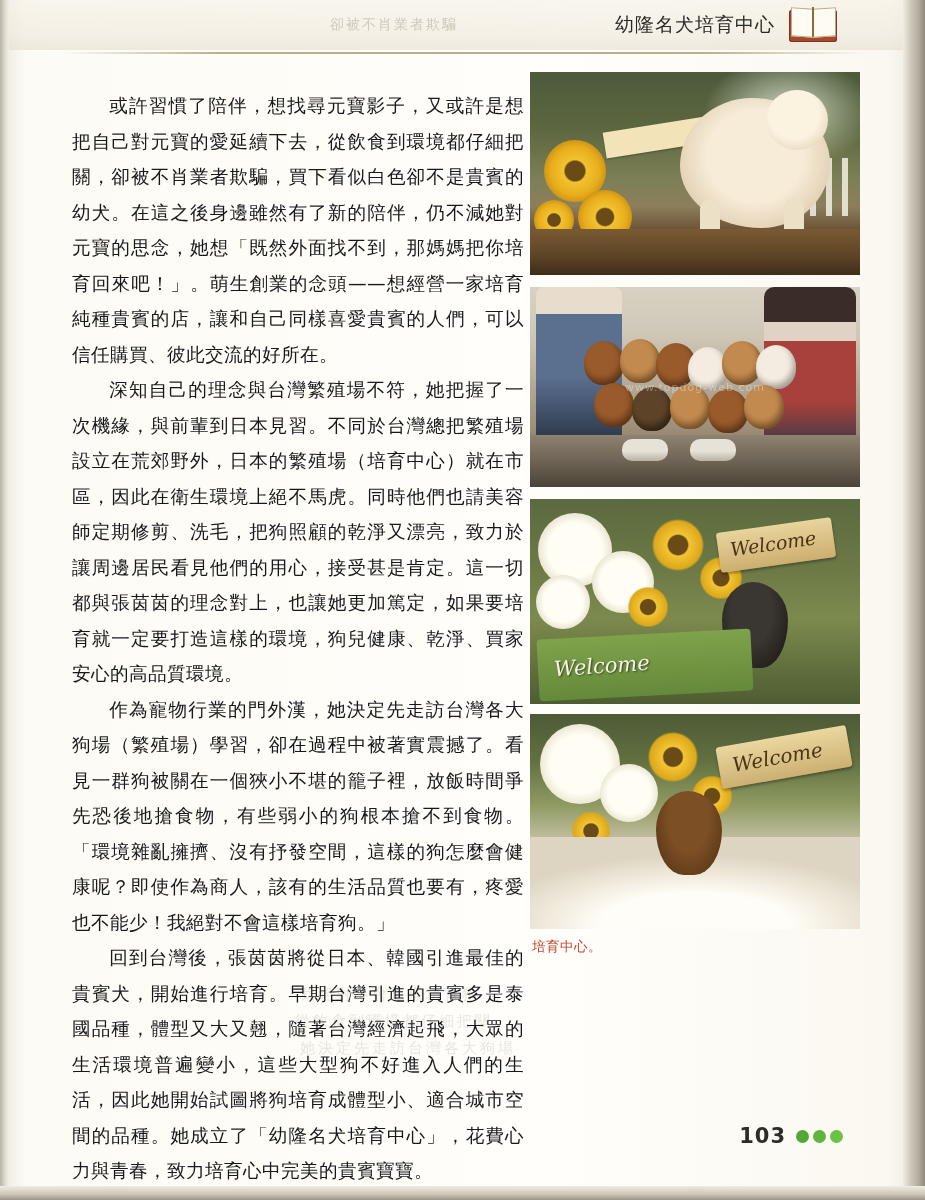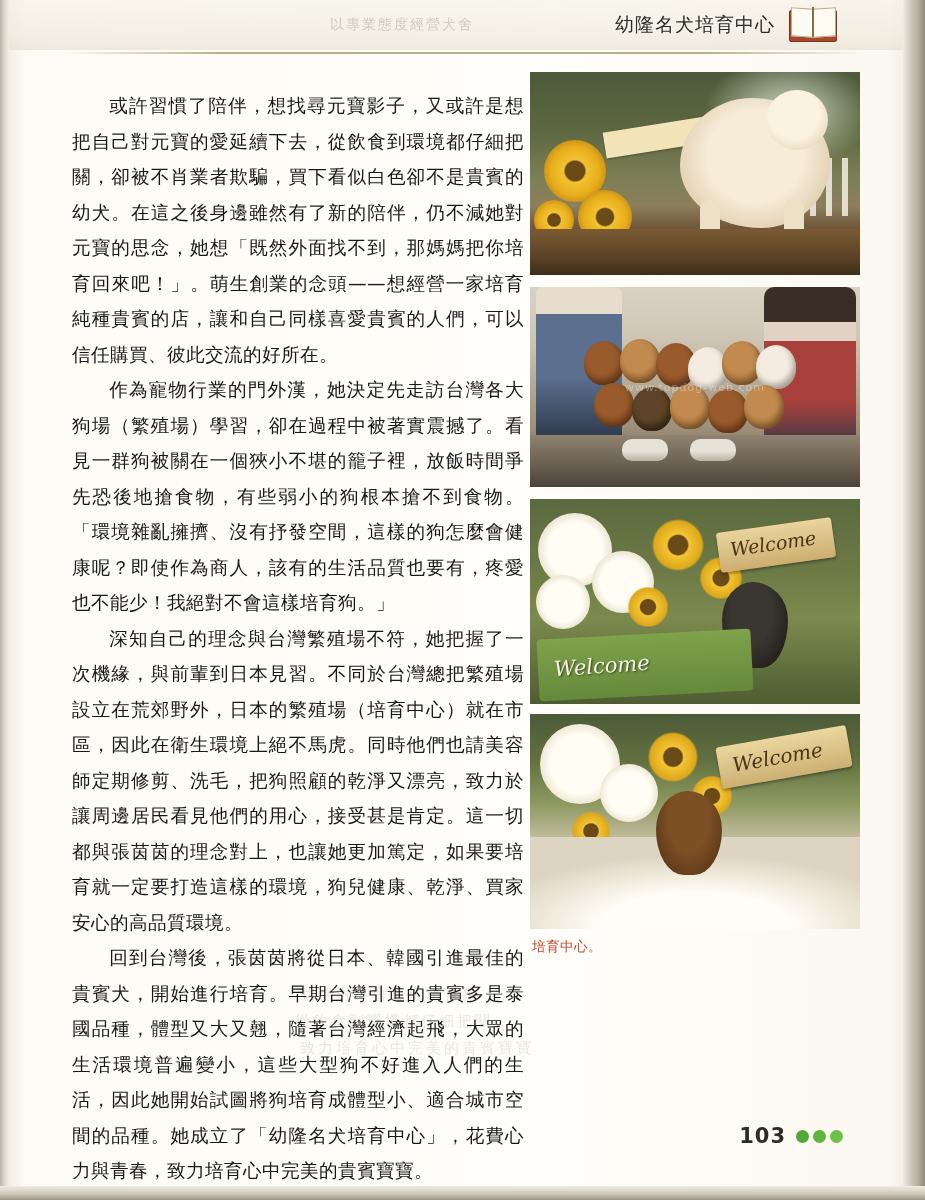--- a/index.html
+++ b/index.html
@@ -367,39 +367,39 @@
   }
 </style>
 </head>
 <body>
 
 <div id="page">
   <div class="paper"></div>
 
   <div class="bleed" style="left:300px; top:985px;">我絕對不會這樣培育狗</div>
   <div class="bleed" style="left:295px; top:1012px;">從飲食到環境都仔細把關</div>
-  <div class="bleed" style="left:300px; top:1039px;">致力培育心中完美的貴賓寶寶</div>
+  <div class="bleed" style="left:300px; top:1039px;">她決定先走訪台灣各大狗場</div>
 
   <div class="header">
     <div class="header-band"></div>
-    <div class="header-ghost">以專業態度經營犬舍</div>
+    <div class="header-ghost">卻被不肖業者欺騙</div>
     <div class="header-title">幼隆名犬培育中心</div>
     <div class="book-icon">
       <div class="cover"></div>
       <div class="pageL"></div>
       <div class="pageR"></div>
       <div class="spine"></div>
     </div>
     <div class="header-rule"></div>
   </div>
 
   <div class="column-text">
     <p class="para">或許習慣了陪伴，想找尋元寶影子，又或許是想把自己對元寶的愛延續下去，從飲食到環境都仔細把關，卻被不肖業者欺騙，買下看似白色卻不是貴賓的幼犬。在這之後身邊雖然有了新的陪伴，仍不減她對元寶的思念，她想「既然外面找不到，那媽媽把你培育回來吧！」。萌生創業的念頭——想經營一家培育純種貴賓的店，讓和自己同樣喜愛貴賓的人們，可以信任購買、彼此交流的好所在。</p>
+    <p class="para">深知自己的理念與台灣繁殖場不符，她把握了一次機緣，與前輩到日本見習。不同於台灣總把繁殖場設立在荒郊野外，日本的繁殖場（培育中心）就在市區，因此在衛生環境上絕不馬虎。同時他們也請美容師定期修剪、洗毛，把狗照顧的乾淨又漂亮，致力於讓周邊居民看見他們的用心，接受甚是肯定。這一切都與張茵茵的理念對上，也讓她更加篤定，如果要培育就一定要打造這樣的環境，狗兒健康、乾淨、買家安心的高品質環境。</p>
     <p class="para">作為寵物行業的門外漢，她決定先走訪台灣各大狗場（繁殖場）學習，卻在過程中被著實震撼了。看見一群狗被關在一個狹小不堪的籠子裡，放飯時間爭先恐後地搶食物，有些弱小的狗根本搶不到食物。「環境雜亂擁擠、沒有抒發空間，這樣的狗怎麼會健康呢？即使作為商人，該有的生活品質也要有，疼愛也不能少！我絕對不會這樣培育狗。」</p>
-    <p class="para">深知自己的理念與台灣繁殖場不符，她把握了一次機緣，與前輩到日本見習。不同於台灣總把繁殖場設立在荒郊野外，日本的繁殖場（培育中心）就在市區，因此在衛生環境上絕不馬虎。同時他們也請美容師定期修剪、洗毛，把狗照顧的乾淨又漂亮，致力於讓周邊居民看見他們的用心，接受甚是肯定。這一切都與張茵茵的理念對上，也讓她更加篤定，如果要培育就一定要打造這樣的環境，狗兒健康、乾淨、買家安心的高品質環境。</p>
     <p class="para">回到台灣後，張茵茵將從日本、韓國引進最佳的貴賓犬，開始進行培育。早期台灣引進的貴賓多是泰國品種，體型又大又翹，隨著台灣經濟起飛，大眾的生活環境普遍變小，這些大型狗不好進入人們的生活，因此她開始試圖將狗培育成體型小、適合城市空間的品種。她成立了「幼隆名犬培育中心」，花費心力與青春，致力培育心中完美的貴賓寶寶。</p>
   </div>
 
   <div class="photo" id="photo1">
     <div class="bg"></div>
     <div class="banner"></div>
     <div class="fence"></div>
     <div class="dog"></div>
     <div class="head"></div>
     <div class="leg1"></div>

